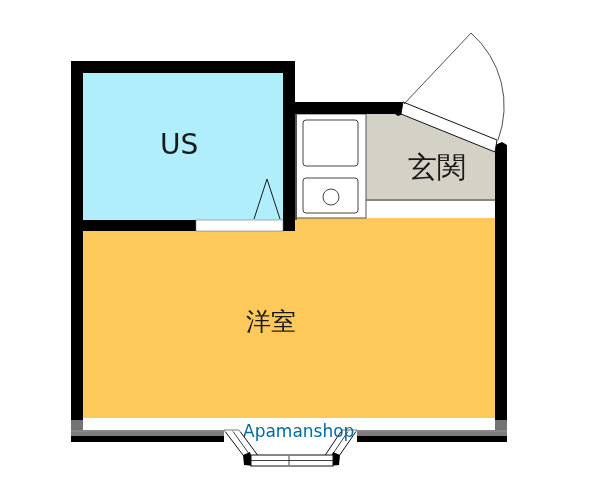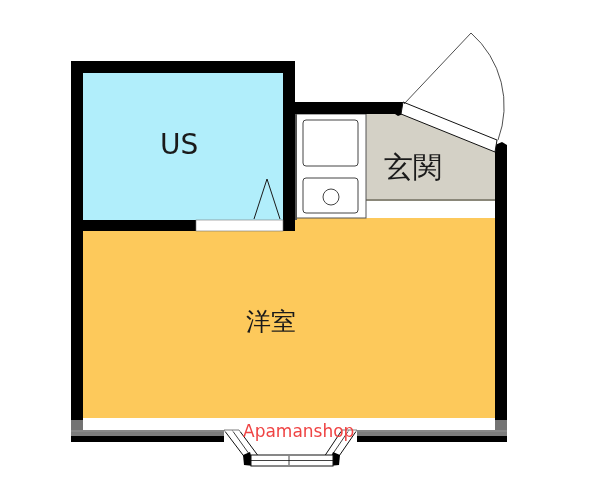--- a/index.html
+++ b/index.html
@@ -1,22 +1,22 @@
 <!DOCTYPE html>
 <html><head>
 <meta charset="utf-8">
 <style>
   html, body { margin:0; padding:0; background:#ffffff; }
   body { width:600px; height:480px; position:relative; overflow:hidden; font-family:"DejaVu Sans", sans-serif; }
   #plan { position:absolute; left:0; top:0; width:600px; height:480px; }
   .label { position:absolute; color:#1a1a1a; font-family:"DejaVu Sans", sans-serif; }
   .lbl-us { left:160px; top:128px; font-size:28px; }
-  .lbl-genkan { left:384px; top:148px; font-size:29px; }
+  .lbl-genkan { left:408px; top:148px; font-size:29px; }
   .lbl-yoshitsu { left:246px; top:305px; font-size:25px; }
-  .watermark { position:absolute; left:243px; top:421px; font-size:17px; color:#ef4444; letter-spacing:0; }
+  .watermark { position:absolute; left:243px; top:421px; font-size:17px; color:#0369a1; letter-spacing:0; }
 </style>
 </head>
 <body>
 
 <svg id="plan" viewBox="0 0 600 480" xmlns="http://www.w3.org/2000/svg">
 
   <rect x="83" y="218" width="412" height="200" fill="#fdc95b"></rect>
   <rect x="83" y="73" width="200" height="148" fill="#b1eefb"></rect>
   <polygon points="366,114 403,114 495,152 495,200 366,200" fill="#d4d1c6"></polygon>
   <rect x="366" y="199" width="129" height="2" fill="#8a8779"></rect>

